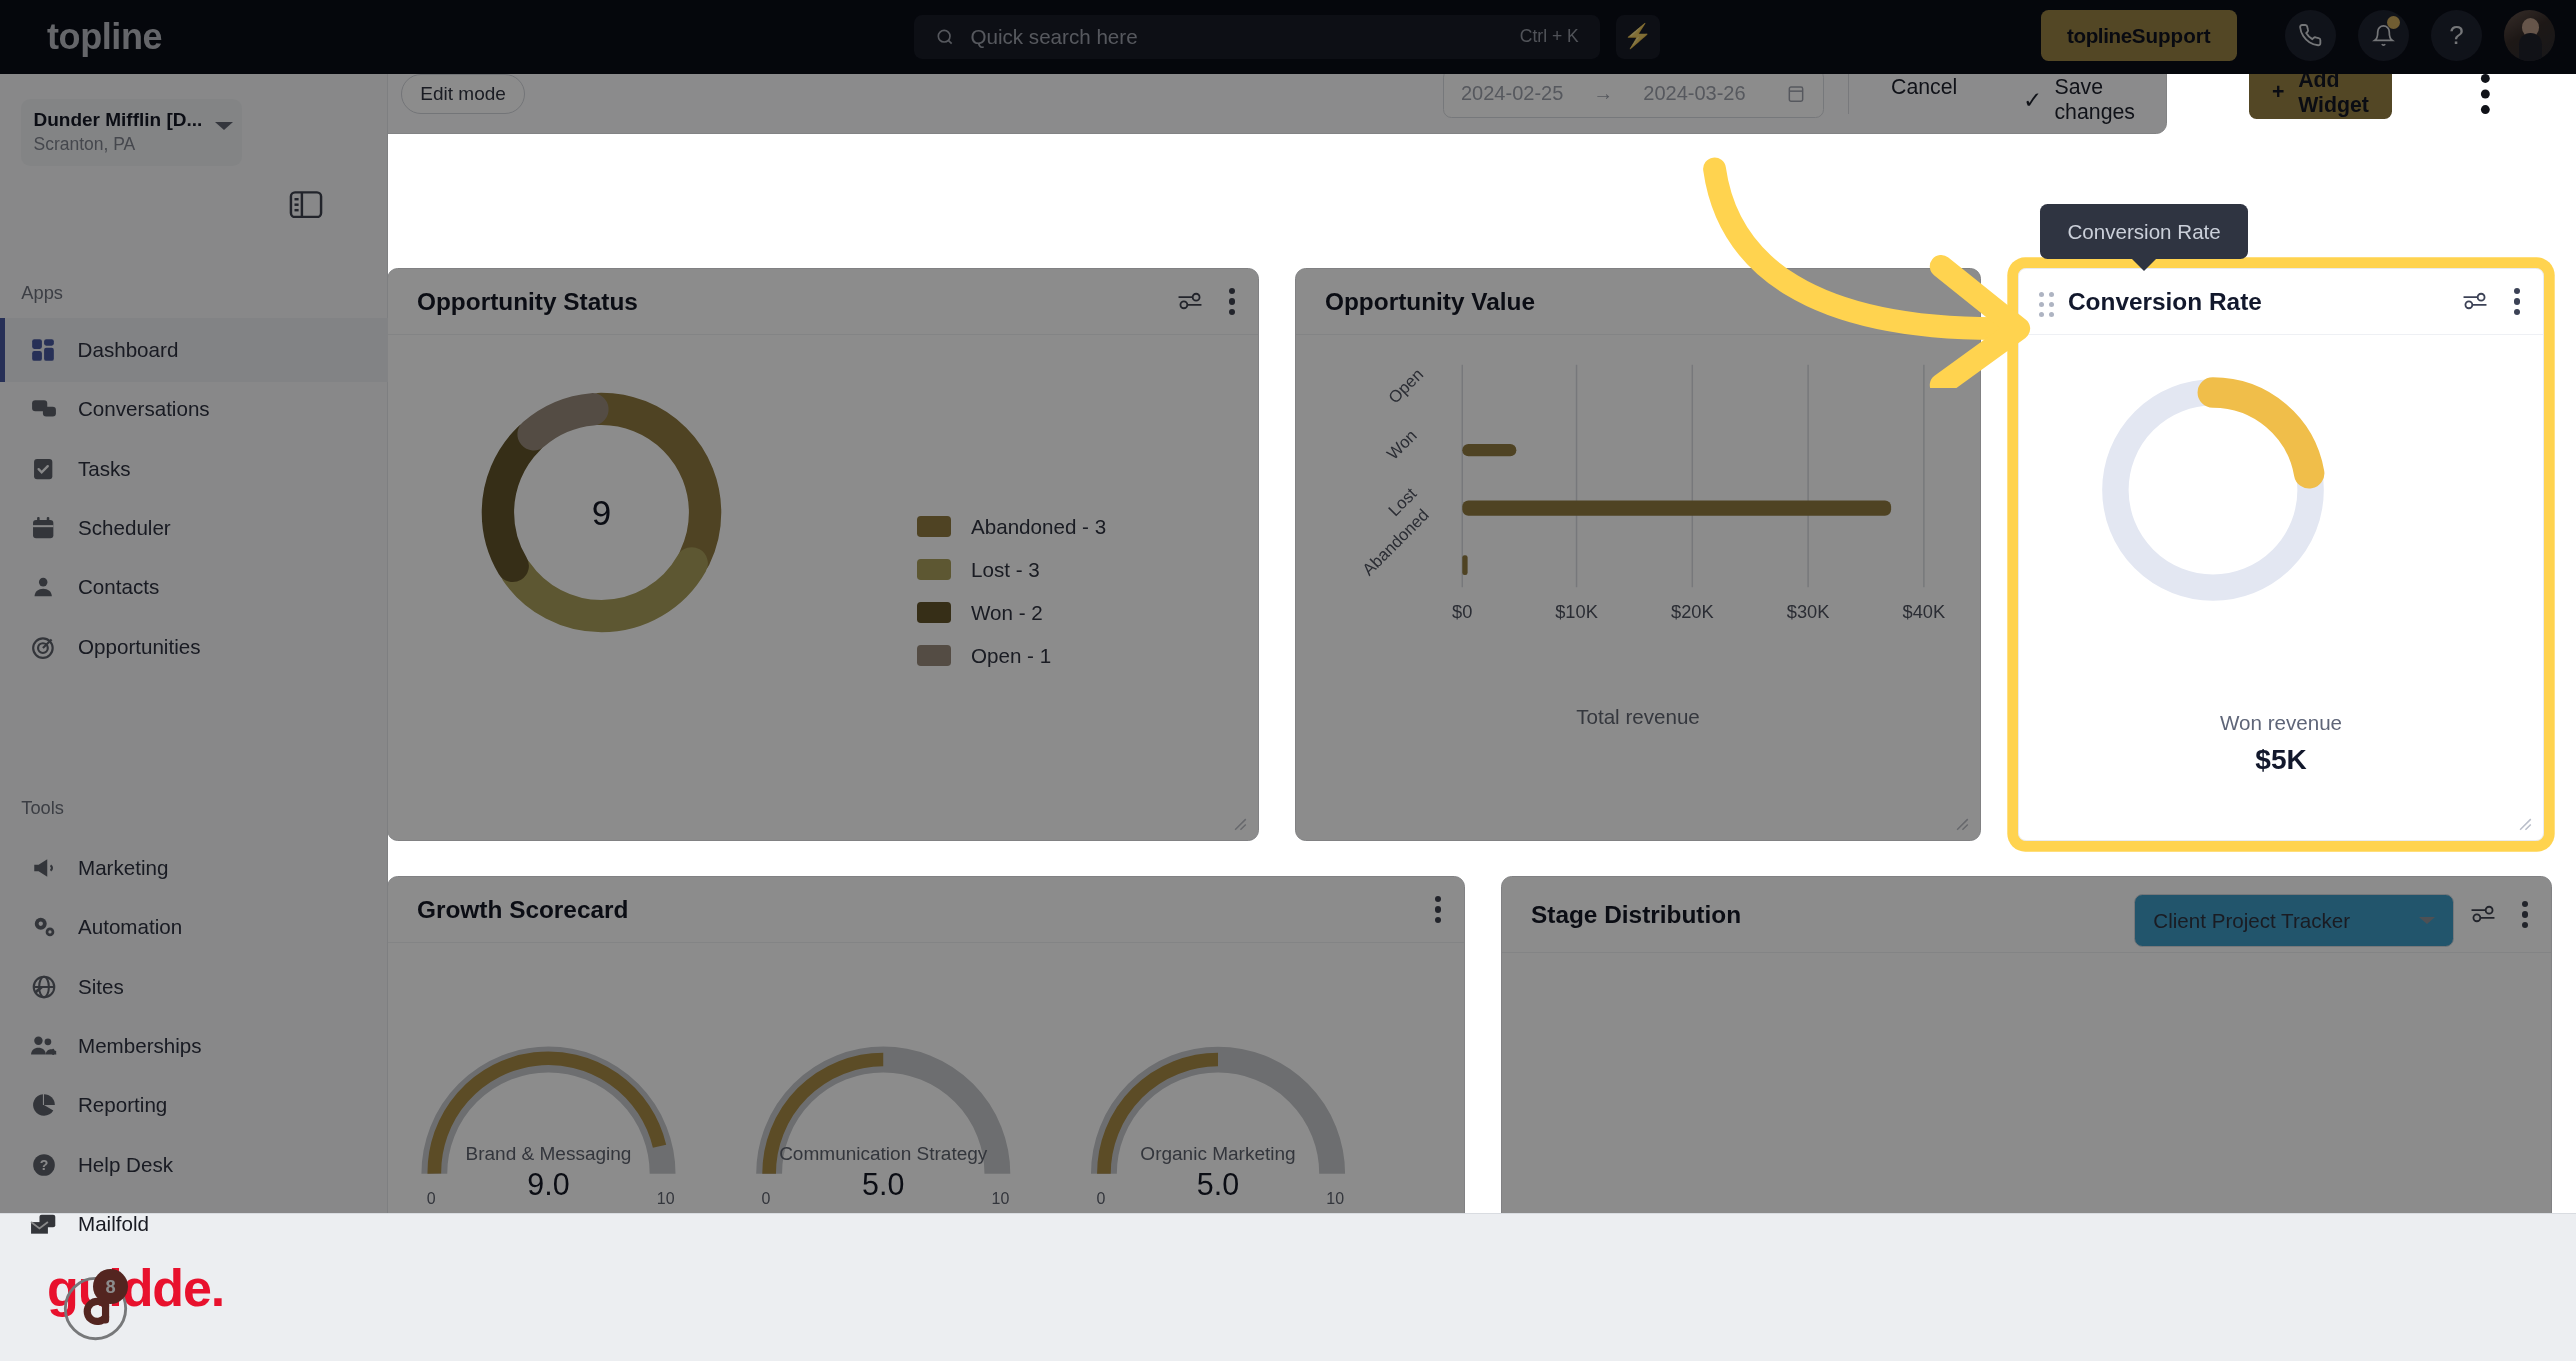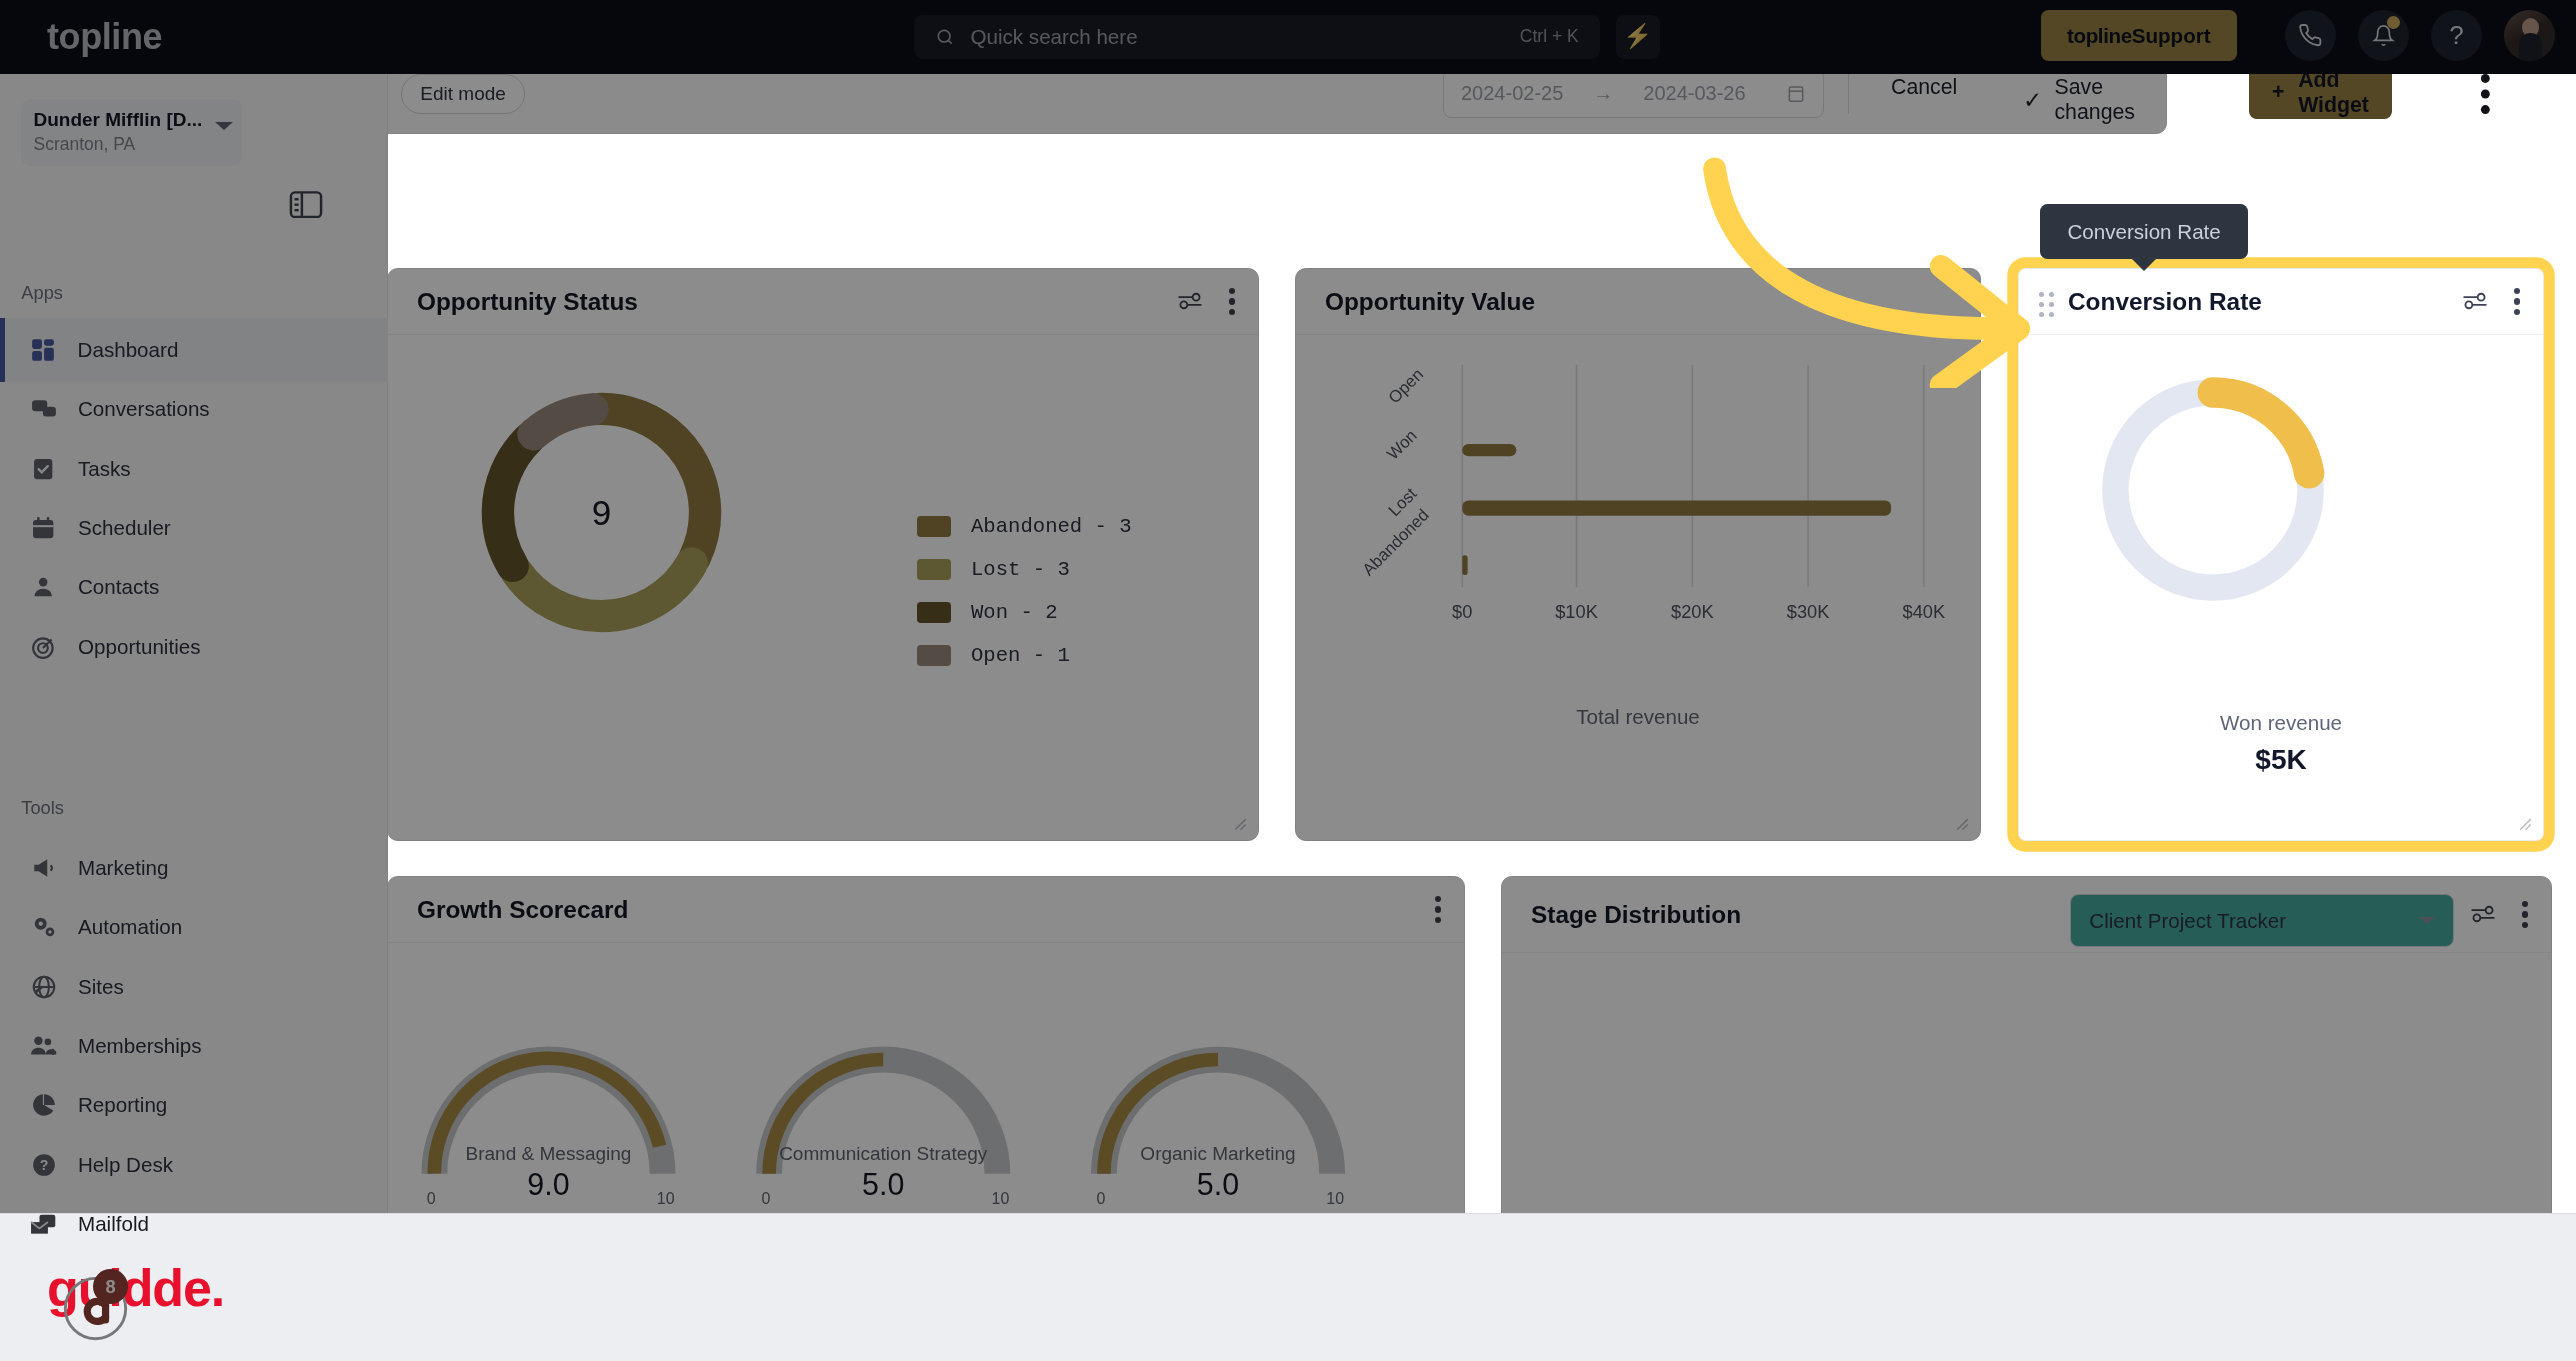--- a/index.html
+++ b/index.html
@@ -280,21 +280,21 @@
 
   
   #w-opp-status { left: 387px; top: 268px; width: 872px; height: 573px; }
   .donut-wrap { position: absolute; left: 84px; top: 114px; }
   .legend {
     position: absolute; left: 529px; top: 236px;
   }
   .legend-row {
     display: flex; align-items: center;
     height: 43px;
-    font-size: 20.6px; color: #2c3247; font-family: Liberation Mono, monospace;
+    font-size: 20.6px; color: #2c3247;
   }
   .legend-sw {
     width: 34px; height: 21.3px; border-radius: 3.8px;
     margin-right: 20px;
   }
 
   
   #w-opp-value { left: 1295px; top: 268px; width: 686px; height: 573px; }
   .bar-chart { position: absolute; left: 0; top: 73px; }
   .total-rev-label {
@@ -354,25 +354,25 @@
   }
 
   
   #w-growth { left: 387px; top: 876px; width: 1078px; height: 427px; }
   .gauge-grid { position: absolute; left: 0; top: 76px; width: 100%; }
 
   
   #w-stage { left: 1501px; top: 876px; width: 1051px; height: 427px; }
   .stage-select {
     position: absolute; right: 97px; top: 17px;
-    width: 384px; height: 53px;
+    width: 320px; height: 53px;
     border: 0.8px solid #d6dae2; border-radius: 8.4px;
     display: flex; align-items: center; padding: 0 18.3px;
     font-size: 20.6px; color: #2c3247;
-    background: #14b8a6;
+    background: #0ea5e9;
     margin-left: 20px;
   }
   .stage-select .sel-chev {
     margin-left: auto;
     width: 0; height: 0;
     border-left: 8.4px solid transparent;
     border-right: 8.4px solid transparent;
     border-top: 7.6px solid #8a919f;
   }
   #w-stage .w-head { height: 76px; }

